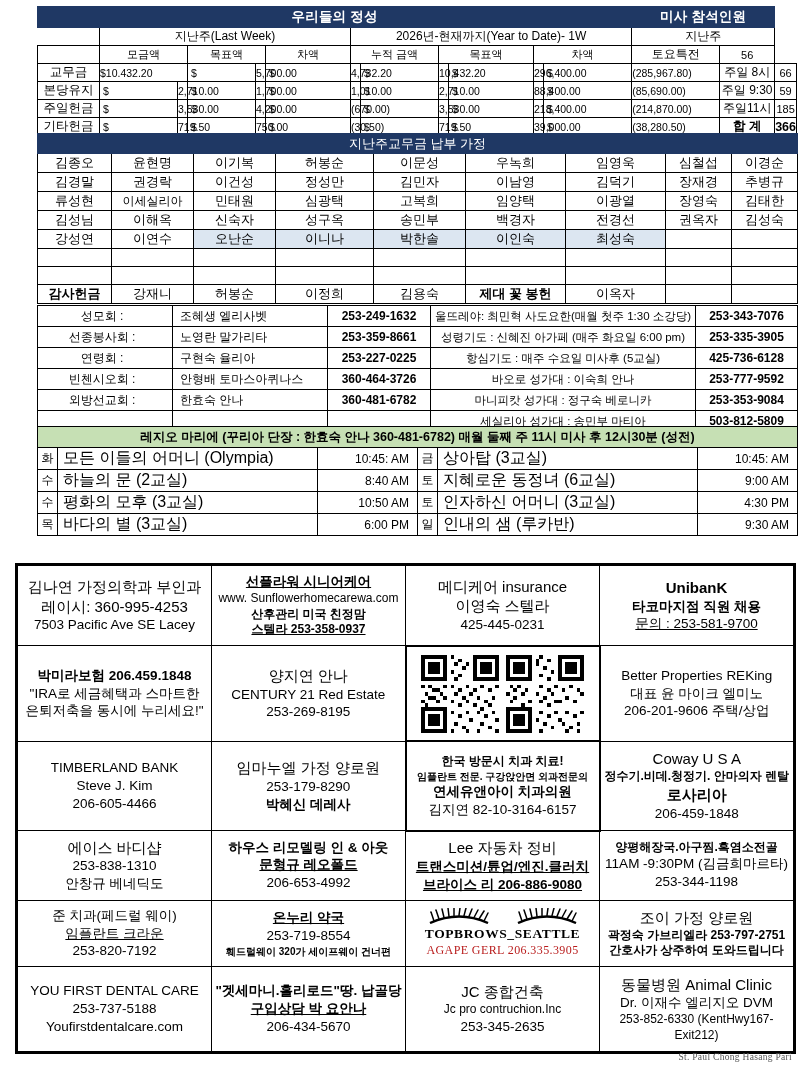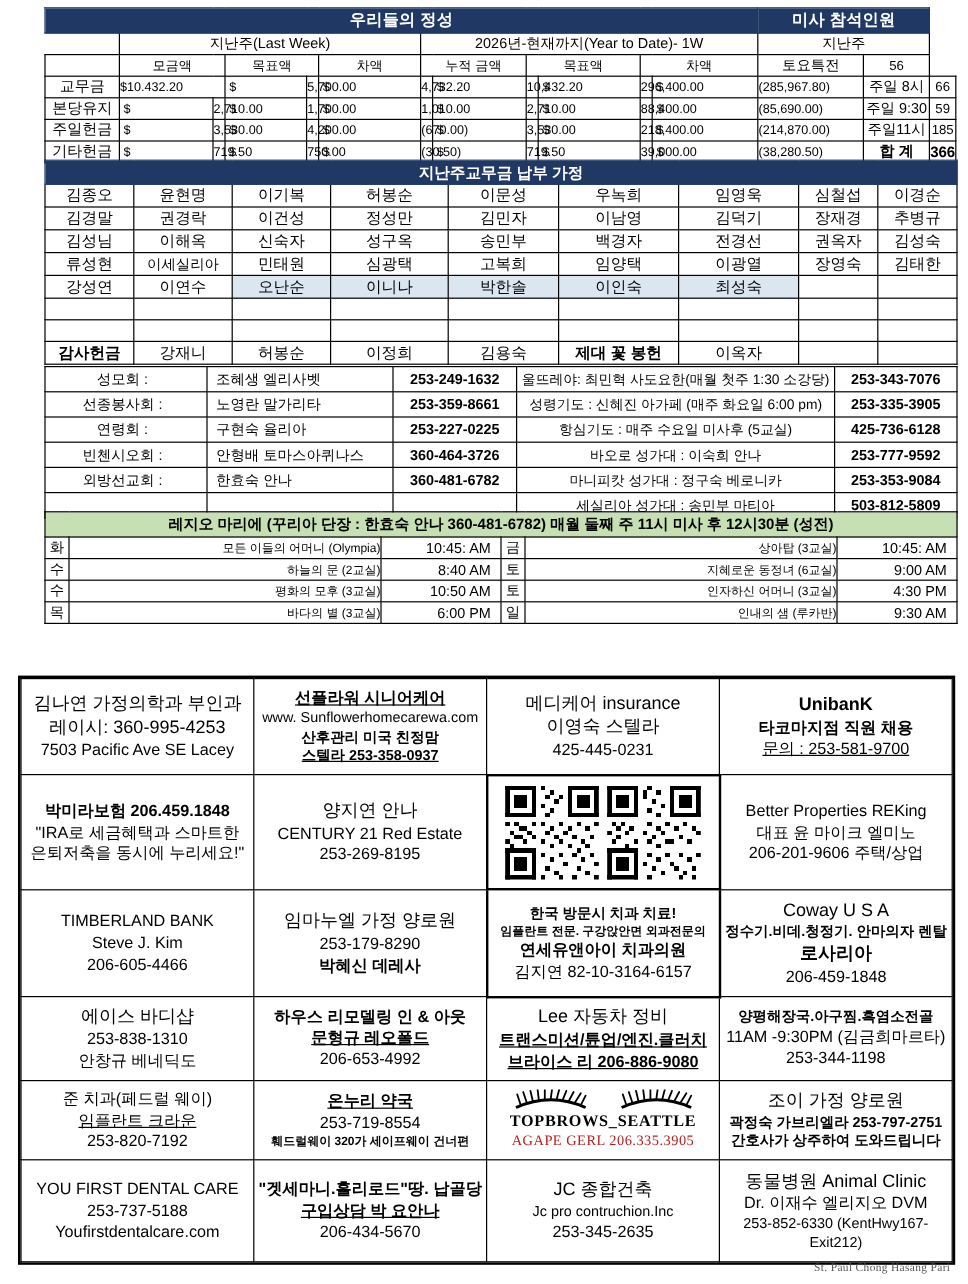--- a/index.html
+++ b/index.html
@@ -31,21 +31,21 @@
   .fin td.sub{font-size:11px;text-align:center;}
   .fin td.att{font-size:12px;text-align:center;}
   .fin td.attn{font-size:11px;text-align:center;}
   .fin td.tot{font-weight:bold;font-size:12.5px;}
   .noborder{border:none !important;}
 
   
   .names{position:absolute;left:37px;top:133px;width:760px;}
   .names table{width:100%;}
   .names .bar td{
-    background:#1F3864;color:#fff;font-weight:bold;font-size:13px;
+    background:#1F3864;color:#fff;font-weight:normal;font-size:13px;
     text-align:center;height:19px;border:1px solid #1F3864;
   }
   .names td.n{border:1px solid #000;height:17px;text-align:center;font-size:13px;}
   .names td.hl{background:#DCE6F1;}
 
   
   .contacts{position:absolute;left:37px;top:305px;width:760px;}
   .contacts table{width:100%;}
   .contacts td{border:1px solid #000;height:20px;font-size:12px;}
   .contacts td.k{text-align:center;padding-right:6px;font-weight:normal;}
@@ -55,21 +55,21 @@
   .contacts td.blank{border:1px solid #000;}
 
   
   .legio{position:absolute;left:37px;top:426px;width:760px;}
   .legio table{width:100%;}
   .legio .gb td{
     background:#C6E0B4;border:1px solid #000;text-align:center;
     font-weight:bold;font-size:12.5px;height:20px;
   }
   .legio td.day{border:1px solid #000;text-align:center;font-size:12px;width:20px;}
-  .legio td.nm{border:1px solid #000;text-align:right;padding-left:5px;font-size:10px;}
+  .legio td.nm{border:1px solid #000;text-align:left;padding-left:5px;font-size:16px;}
   .legio td.tm{border:1px solid #000;text-align:right;padding-right:8px;font-size:12px;}
 
   
   .ads{position:absolute;left:15px;top:563px;width:777px;height:487px;
        border:2px solid #000;}
   .ads table{width:100%;height:100%;}
   .ads td{
     border:1px solid #000;text-align:center;vertical-align:middle;
     padding:2px 3px;line-height:1.32;
   }
@@ -250,40 +250,40 @@
         <td class="n">권경락</td>
         <td class="n">이건성</td>
         <td class="n">정성만</td>
         <td class="n">김민자</td>
         <td class="n">이남영</td>
         <td class="n">김덕기</td>
         <td class="n">장재경</td>
         <td class="n">추병규</td>
       </tr>
       <tr>
+        <td class="n">류성현</td>
+        <td class="n" style="font-size:12px">이세실리아</td>
+        <td class="n">민태원</td>
+        <td class="n">심광택</td>
+        <td class="n">고복희</td>
+        <td class="n">임양택</td>
+        <td class="n">이광열</td>
+        <td class="n">장영숙</td>
+        <td class="n">김태한</td>
+      </tr>
+      <tr>
         <td class="n">김성님</td>
         <td class="n">이해옥</td>
         <td class="n">신숙자</td>
         <td class="n">성구옥</td>
         <td class="n">송민부</td>
         <td class="n">백경자</td>
         <td class="n">전경선</td>
         <td class="n">권옥자</td>
         <td class="n">김성숙</td>
-      </tr>
-      <tr>
-        <td class="n">류성현</td>
-        <td class="n" style="font-size:12px">이세실리아</td>
-        <td class="n">민태원</td>
-        <td class="n">심광택</td>
-        <td class="n">고복희</td>
-        <td class="n">임양택</td>
-        <td class="n">이광열</td>
-        <td class="n">장영숙</td>
-        <td class="n">김태한</td>
       </tr>
       <tr>
         <td class="n">강성연</td>
         <td class="n">이연수</td>
         <td class="n hl">오난순</td>
         <td class="n hl">이니나</td>
         <td class="n hl">박한솔</td>
         <td class="n hl">이인숙</td>
         <td class="n hl">최성숙</td>
         <td class="n"></td>

